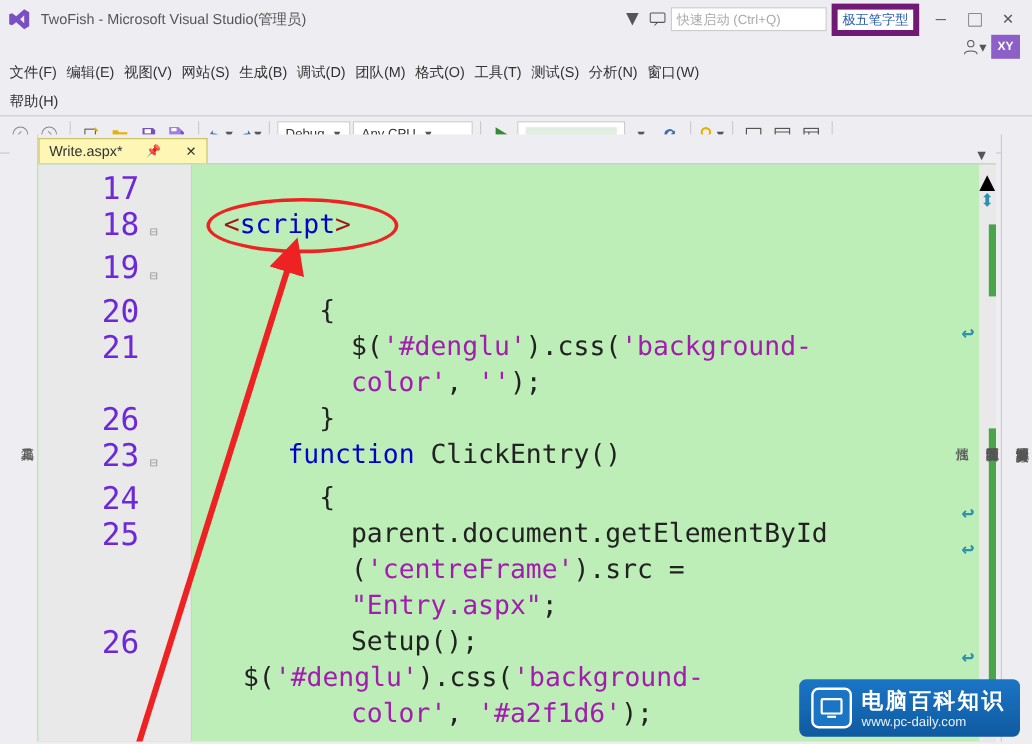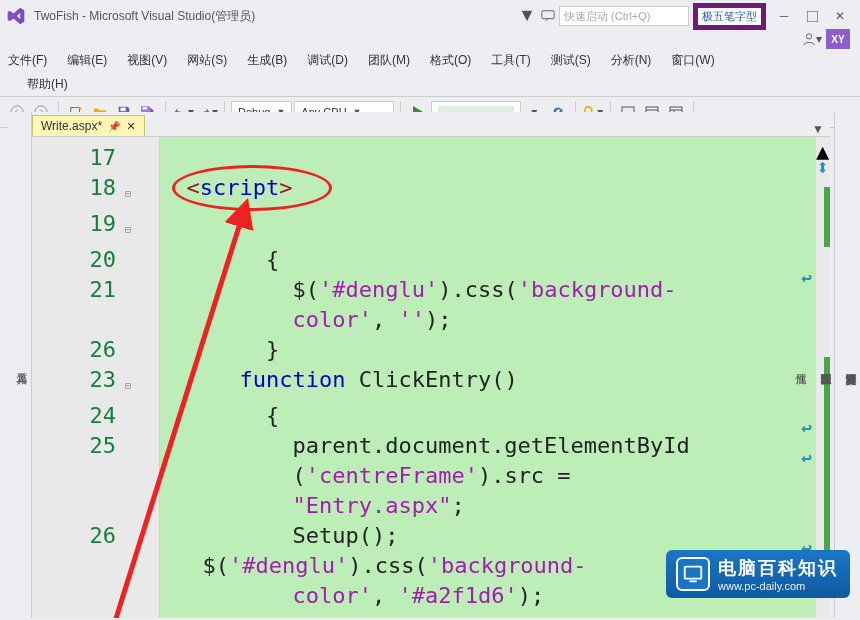--- a/index.html
+++ b/index.html
@@ -8,65 +8,65 @@
   .titlebar { height: 30px; background: #eeeef2; display: flex; align-items: center; padding: 0 6px; color: #555; border-top: 2px solid #eeeef2; }
   .vs-logo { width: 20px; height: 20px; margin-right: 8px; }
   .titlebar .spacer { flex: 1; }
   .titlebar .tbicon { margin: 0 3px; color: #555; display: inline-flex; align-items: center; }
   .quick-launch { width: 130px; height: 20px; border: 1px solid #ccc; background: #fff; padding: 0 4px; color: #aaa; font-size: 11px; display: flex; align-items: center; }
   .ime { border: 5px solid #701a75; background: #fff; padding: 1px 4px; color: #2a5fb0; font-size: 11px; margin: 0 4px; }
   .winbtn { width: 26px; height: 18px; display: inline-flex; align-items: center; justify-content: center; color: #555; margin: 0 1px; }
   .userbadge { width: 24px; height: 20px; background: #8d5fc8; color: #fff; display: inline-flex; align-items: center; justify-content: center; font-size: 10px; font-weight: bold; margin: 0 4px; }
   .avatar { width: 20px; height: 20px; color: #555; display: inline-flex; align-items: center; }
 
-  .menubar { height: 24px; display: flex; align-items: center; padding: 0 8px; gap: 20px; color: #333; }
+  .menubar { height: 24px; display: flex; align-items: center; padding: 0 8px; gap: 8px; color: #333; }
   .menubar .mi { cursor: default; }
-  .menubar2 { height: 24px; padding: 0 8px; margin-left: 19px; }
+  .menubar2 { height: 24px; padding: 0 8px; }
 
   .toolbar { height: 32px; display: flex; align-items: center; padding: 0 6px; gap: 2px; border-top: 1px solid #ccc; border-bottom: 1px solid #ccc; background: #eeeef2; }
   .tbtn { width: 22px; height: 22px; display: inline-flex; align-items: center; justify-content: center; color: #555; }
   .tbtn.play { color: #388a34; }
   .sep { width: 1px; height: 22px; background: #ccc; margin: 0 4px; }
   .combo { height: 22px; border: 1px solid #ccc; background: #fff; display: inline-flex; align-items: center; padding: 0 6px; gap: 6px; color: #333; font-size: 11px; }
   .combo .caret { color: #555; font-size: 9px; }
   .bigcombo { width: 90px; height: 22px; border: 1px solid #ccc; background: #fff; display: inline-flex; align-items: center; padding: 0 6px; color: #333; font-size: 11px; }
 
   .doc-area { position: absolute; top: 112px; left: 8px; right: 30px; bottom: 2px; display: flex; }
   .sidebar-left { width: 24px; background: #eeeef2; border-right: 1px solid #ccc; color: #555; font-size: 11px; writing-mode: vertical-rl; text-align: center; padding: 4px 2px; }
   .tabwell { flex: 1; display: flex; flex-direction: column; }
   .tabs { height: 24px; display: flex; align-items: flex-end; background: #eeeef2; }
-  .tab { background: #fdf6b5; border: 1px solid #c9c36f; border-bottom: none; padding: 3px 8px; display: flex; align-items: center; gap: 6px; font-size: 12px; color: #333; }
+  .tab { background: #fdf6b5; border: 1px solid #c9c36f; border-bottom: none; padding: 3px 8px; display: flex; align-items: center; gap: 20px; font-size: 12px; color: #333; }
   .tab .pin { font-size: 10px; }
   .tab .x { font-size: 11px; }
   .tabs .caret { margin-left: auto; padding: 0 6px; color: #555; }
 
   .editor { flex: 1; background: #beeeb7; position: relative; font-family: Consolas, monospace; font-size: 22px; overflow: hidden; border-top: 1px solid #ccc; }
   .gutter { position: absolute; left: 0; top: 0; bottom: 0; width: 128px; background: #e9e9e9; border-right: 1px solid #d0d0d0; }
   .minimap-strip { position: absolute; right: 0; top: 0; bottom: 0; width: 14px; background: #e9e9e9; }
   .minimap-strip .mark { position: absolute; right: 0; width: 6px; background: #4aa54a; }
   .minimap-strip .arrow { position: absolute; left: 0; width: 12px; height: 12px; }
   .lines { position: absolute; left: 0; top: 6px; right: 14px; }
   .line { display: flex; align-items: flex-start; line-height: 30px; min-height: 30px; }
-  .ln { width: 90px; text-align: right; color: #15803d; padding-right: 6px; font-size: 22px; }
+  .ln { width: 90px; text-align: right; color: #6d28d9; padding-right: 6px; font-size: 26px; }
   .fold { width: 12px; color: #999; font-size: 11px; text-align: center; padding-top: 6px; }
   .bar { width: 26px; position: relative; }
   .bar::before { content: ""; position: absolute; left: 3px; top: 0; bottom: 0; width: 1px; background: #b9b9b9; }
   .code { flex: 1; white-space: pre; color: #222; }
   .kw { color: #0000cc; margin-top: 16px; }
   .str { color: #a21caf; }
   .pun { color: #222; }
   .tag { color: #a31515; }
   .wrap-glyph { position: absolute; right: 18px; color: #2b91af; font-size: 18px; font-weight: bold; }
 
   .right-bar { position: absolute; top: 112px; right: 0; bottom: 2px; width: 26px; background: #eeeef2; border-left: 1px solid #ccc; color: #555; font-size: 11px; writing-mode: vertical-rl; padding: 6px 2px; display: flex; flex-direction: column; gap: 10px; align-items: center; }
 
   .red-ellipse { position: absolute; border: 3px solid #e22; border-radius: 50%; pointer-events: none; }
   .red-arrow { position: absolute; pointer-events: none; }
 
-  .watermark { position: absolute; right: 10px; bottom: 22px; display: flex; align-items: center; gap: 8px; background: linear-gradient(#1b75c5,#0f5aa0); color: #fff; padding: 6px 12px 6px 10px; border-radius: 6px; font-size: 14px; }
+  .watermark { position: absolute; right: 10px; bottom: 6px; display: flex; align-items: center; gap: 8px; background: linear-gradient(#1b75c5,#0f5aa0); color: #fff; padding: 6px 12px 6px 10px; border-radius: 6px; font-size: 14px; }
   .watermark .wicon { width: 34px; height: 34px; background: #1b75c5; border: 2px solid #fff; border-radius: 6px; display: inline-flex; align-items: center; justify-content: center; }
   .watermark .wtitle { font-weight: bold; font-size: 18px; letter-spacing: 2px; }
   .watermark .wurl { font-size: 11px; opacity: .9; }
 </style>
 </head>
 <body>
 
 <div class="titlebar">
   <svg class="vs-logo" viewBox="0 0 24 24">
       <path fill="#7b4fc4" d="M17 2l5 3v14l-5 3-8-7-4 3-3-1V7l3-1 4 3 8-7zm0 6l-4 4 4 4V8z"></path>

